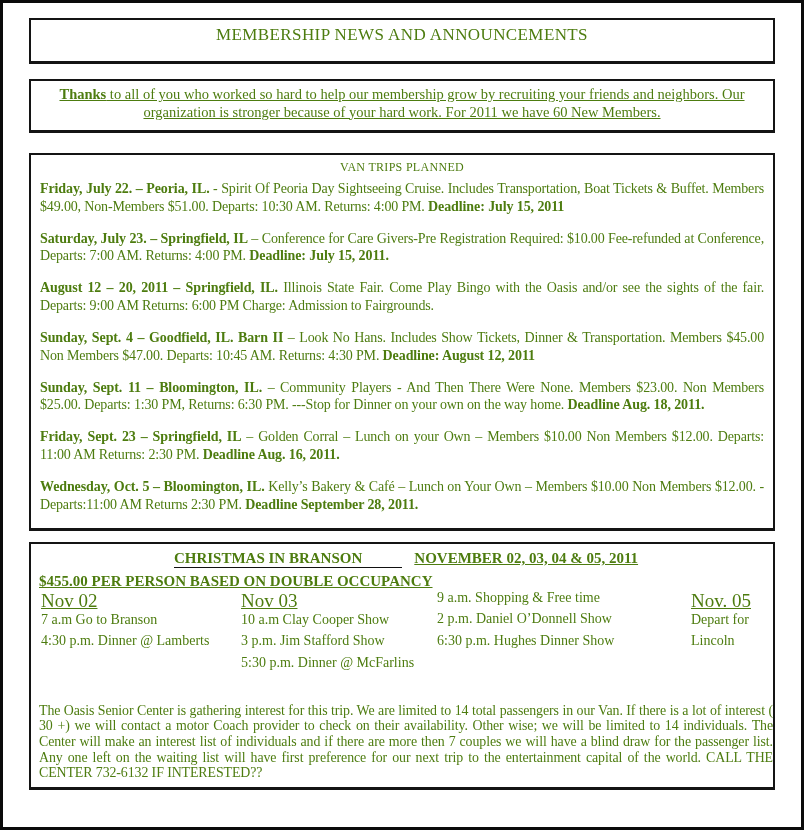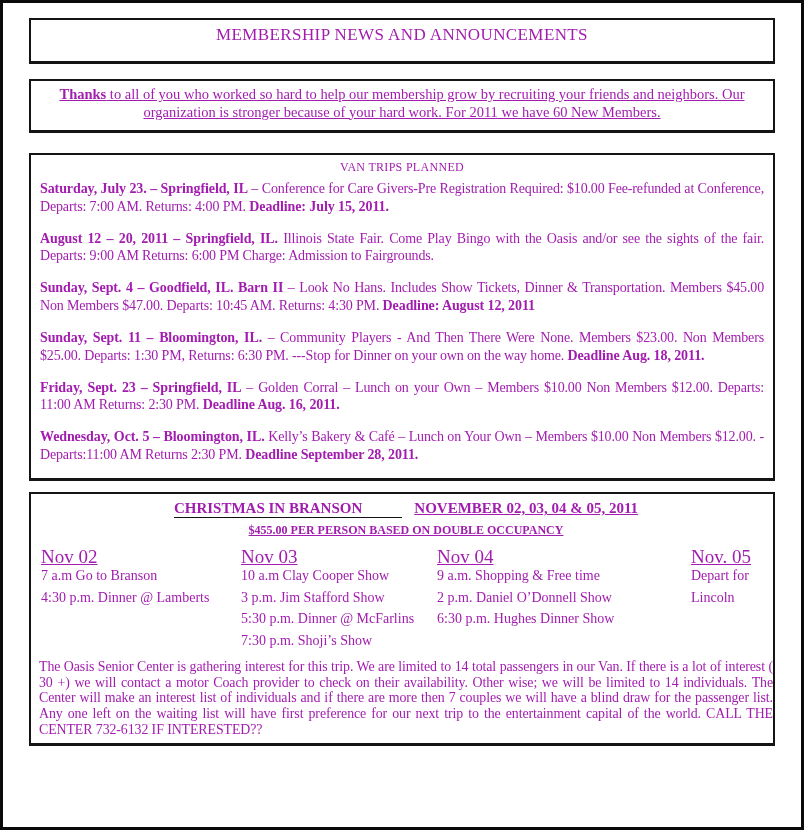--- a/index.html
+++ b/index.html
@@ -9,21 +9,21 @@
   }
   .page {
     position: relative;
     width: 804px;
     height: 830px;
     box-sizing: border-box;
     border: 3px solid #0a0a0a;
     background: #ffffff;
     overflow: hidden;
     font-family: "Liberation Serif", "DejaVu Serif", serif;
-    color: #a21caf;
+    color: #4d7c0f;
   }
   .box {
     margin: 0 26px;
     border: 2px solid #141414;
     border-bottom-width: 3px;
     box-sizing: border-box;
     background: #ffffff;
   }
   
   .title-box {
@@ -88,25 +88,25 @@
   }
   .branson-heading-left {
     border-bottom: 1.5px solid #111;
     padding-right: 40px;
     margin-right: 12px;
   }
   .branson-heading-right {
     text-decoration: underline;
   }
   .branson-subheading {
-    text-align: center;
+    text-align: left;
     font-weight: bold;
-    font-size: 12px;
+    font-size: 15px;
     text-decoration: underline;
-    margin-bottom: 8px;
+    margin-bottom: 0;
   }
   .branson-grid {
     display: grid;
     grid-template-columns: 200px 196px 254px 1fr;
     padding-left: 2px;
   }
   .col-header {
     font-size: 19px;
     text-decoration: underline;
     height: 22px;
@@ -133,20 +133,21 @@
     <div class="page-title">MEMBERSHIP NEWS AND ANNOUNCEMENTS</div>
   </div>
 
   <div class="box membership-box">
     <p class="membership-para"><b>Thanks</b><span> to all of you who worked so hard to help our membership grow by recruiting your friends and neighbors.  Our organization is stronger because of your hard work.   For 2011 we have 60 New Members.</span></p>
   </div>
 
   <div class="box vantrips-box">
     <div class="vantrips-heading">VAN TRIPS PLANNED</div>
 
+    <p class="trip"><b>Friday, July 22. – Peoria, IL.</b><span> - Spirit Of Peoria Day Sightseeing Cruise. Includes Transportation, Boat Tickets &amp; Buffet. Members $49.00, Non-Members $51.00. Departs: 10:30 AM. Returns: 4:00 PM. </span><b>Deadline: July 15, 2011</b></p>
 
     <p class="trip"><b>Saturday, July 23. – Springfield, IL</b><span> – Conference for Care Givers-Pre Registration Required: $10.00 Fee-refunded at Conference, Departs: 7:00 AM. Returns: 4:00 PM. </span><b>Deadline: July 15, 2011.</b></p>
 
     <p class="trip"><b>August 12 – 20, 2011 – Springfield, IL.</b><span> Illinois State Fair.  Come Play Bingo with the Oasis and/or see the sights of the fair. Departs: 9:00 AM Returns: 6:00 PM Charge: Admission to Fairgrounds.</span><b></b></p>
 
     <p class="trip"><b>Sunday, Sept. 4 – Goodfield, IL. Barn II</b><span> – Look No Hans. Includes Show Tickets, Dinner &amp; Transportation. Members  $45.00 Non Members $47.00. Departs: 10:45 AM. Returns: 4:30 PM. </span><b>Deadline: August 12, 2011</b></p>
 
     <p class="trip"><b>Sunday, Sept. 11 – Bloomington, IL.</b><span> – Community Players -  And Then There Were None.  Members $23.00. Non Members $25.00. Departs: 1:30 PM, Returns: 6:30 PM. ---Stop for Dinner on your own on the way home. </span><b>Deadline  Aug. 18, 2011.</b></p>
 
     <p class="trip"><b>Friday, Sept. 23 – Springfield, IL</b><span> – Golden Corral – Lunch on your Own – Members $10.00 Non Members $12.00. Departs: 11:00 AM Returns: 2:30 PM.  </span><b>Deadline Aug. 16, 2011.</b></p>
@@ -166,24 +167,22 @@
         <div class="col-header">Nov 02</div>
         <div class="col-item">7 a.m Go to Branson</div>
         <div class="col-item">4:30 p.m. Dinner @  Lamberts</div>
         <div class="col-item"></div>
       </div>
       <div class="branson-col">
         <div class="col-header">Nov 03</div>
         <div class="col-item">10 a.m Clay Cooper Show</div>
         <div class="col-item">3 p.m. Jim Stafford Show</div>
         <div class="col-item">5:30 p.m. Dinner @ McFarlins</div>
-        <div class="col-item">7:30 p.m. Shoji’s Show</div>
       </div>
       <div class="branson-col">
-        <div class="col-header">Nov 04</div>
         <div class="col-item">9 a.m. Shopping &amp; Free time</div>
         <div class="col-item">2 p.m. Daniel O’Donnell Show</div>
         <div class="col-item">6:30 p.m. Hughes Dinner Show</div>
         <div class="col-item"></div>
       </div>
       <div class="branson-col">
         <div class="col-header">Nov. 05</div>
         <div class="col-item">Depart for</div>
         <div class="col-item">Lincoln</div>
         <div class="col-item"></div>

